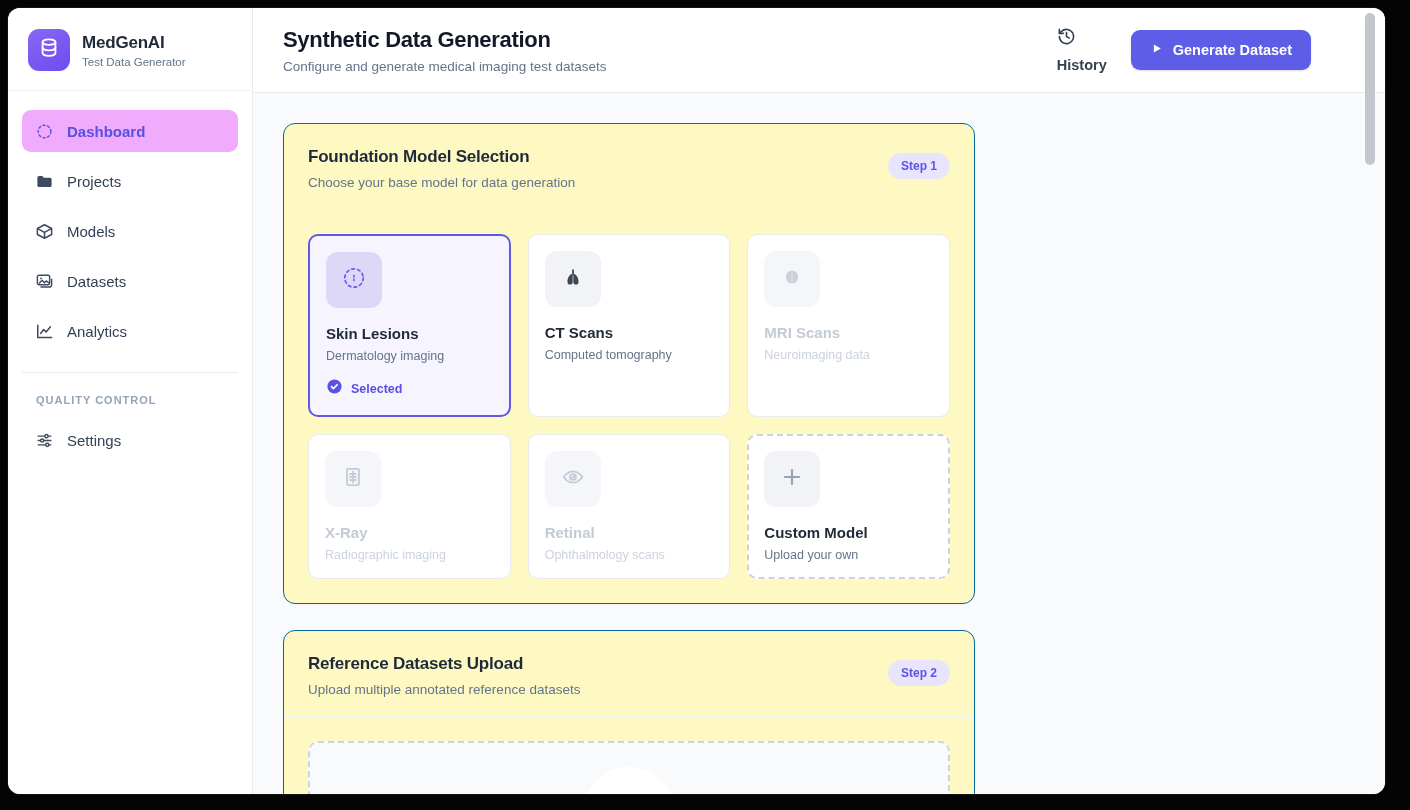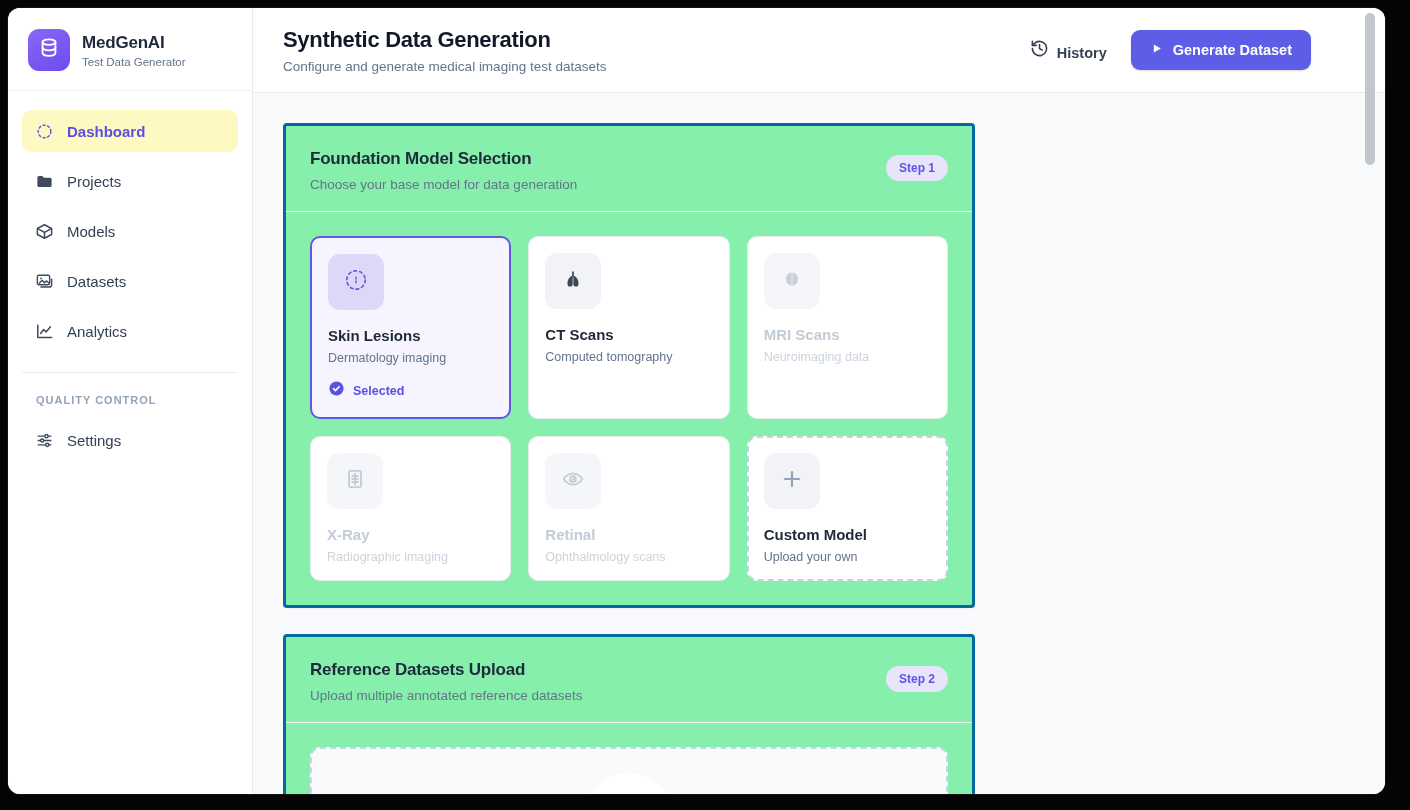--- a/index.html
+++ b/index.html
@@ -21,37 +21,37 @@
   
   .sidebar { width:245px; min-width:245px; background:#fff; border-right:1px solid #e8ebf0; display:flex; flex-direction:column; }
   .brand { display:flex; align-items:center; gap:12px; padding:21px 20px 19px; border-bottom:1px solid #eef1f5; }
   .brand-logo { width:42px; height:42px; border-radius:11px; background:linear-gradient(150deg,#8a67f5,#6b4cef); display:flex; align-items:center; justify-content:center; flex-shrink:0; }
   .brand-name { font-size:17px; font-weight:700; color:#1e293b; letter-spacing:-0.2px; }
   .brand-tag { font-size:11.5px; color:#64748b; margin-top:3px; }
 
   .nav { padding:19px 14px 0; }
   .nav-item { display:flex; align-items:center; gap:13px; height:42px; padding:0 13px; border-radius:9px; font-size:15px; font-weight:500; color:#334155; margin-bottom:8px; cursor:pointer; }
   .nav-item .icn { display:flex; width:19px; justify-content:center; }
-  .nav-item.active { background:#fef9c3; color:#5a4fe0; font-weight:600; }
+  .nav-item.active { background:#f0abfc; color:#5a4fe0; font-weight:600; }
   .nav-item.active svg .stroke-main { stroke:#5a4fe0; }
   .nav-divider { height:1px; background:#e8ebf0; margin:12px 14px 0; }
   .nav-section-label { font-size:11px; font-weight:700; letter-spacing:1px; color:#94a3b8; padding:21px 28px 13px; }
 
   
   .main { flex:1; display:flex; flex-direction:column; min-width:0; }
   .topbar { height:85px; background:#fff; border-bottom:1px solid #e8ebf0; display:flex; align-items:center; justify-content:space-between; padding:0 30px; flex-shrink:0; }
   .page-title { font-size:22px; font-weight:700; color:#111827; letter-spacing:-0.3px; }
   .page-subtitle { font-size:13.5px; color:#64748b; margin-top:6px; }
   .topbar-actions { display:flex; align-items:center; gap:24px; margin-right:44px; }
-  .history-btn { display:flex; align-items:flex-end; gap:8px; font-size:14.5px; font-weight:600; color:#334155; background:none; border:none; cursor:pointer; font-family:inherit; }
+  .history-btn { display:flex; align-items:flex-start; gap:8px; font-size:14.5px; font-weight:600; color:#334155; background:none; border:none; cursor:pointer; font-family:inherit;flex-direction:column; }
   .generate-btn { display:flex; align-items:center; gap:10px; background:#5d5de8; color:#fff; font-size:14.5px; font-weight:600; border:none; border-radius:9px; padding:12px 19px; cursor:pointer; font-family:inherit; box-shadow:0 1px 2px rgba(20,20,60,.15); }
 
   .content { flex:1; background:#f8fafc; padding:30px; overflow:hidden; }
 
-  .section-card { width:692px; background:#86efac; border:3px solid #0369a1; border-radius:4px; box-shadow:0 1px 2px rgba(16,24,40,.04); margin-bottom:26px; }
+  .section-card { width:692px; background:#fef9c3; border:1px solid #0369a1; border-radius:12px; box-shadow:0 1px 2px rgba(16,24,40,.04); margin-bottom:26px; }
   .section-head { position:relative; padding:23px 24px 19px; }
   .section-title { font-size:17px; font-weight:700; color:#1e293b; letter-spacing:-0.2px; }
   .section-sub { font-size:13.5px; color:#64748b; margin-top:8px; }
   .step-pill { position:absolute; right:24px; top:29px; background:#e8e4fb; color:#5d55e6; font-size:12px; font-weight:700; padding:6px 13px; border-radius:999px; }
   .section-body { border-top:1px solid #eef1f5; padding:24px; }
 
   .model-grid { display:grid; grid-template-columns:repeat(3,1fr); gap:17px; }
   .model-card { border:1px solid #e7eaef; border-radius:10px; padding:16px; background:#fff; cursor:pointer; }
   .model-card.selected { border:2px solid #6159e2; background:#f6f4fe; }
   .model-card.custom { border:2px dashed #c9d2de; padding:15px; }

